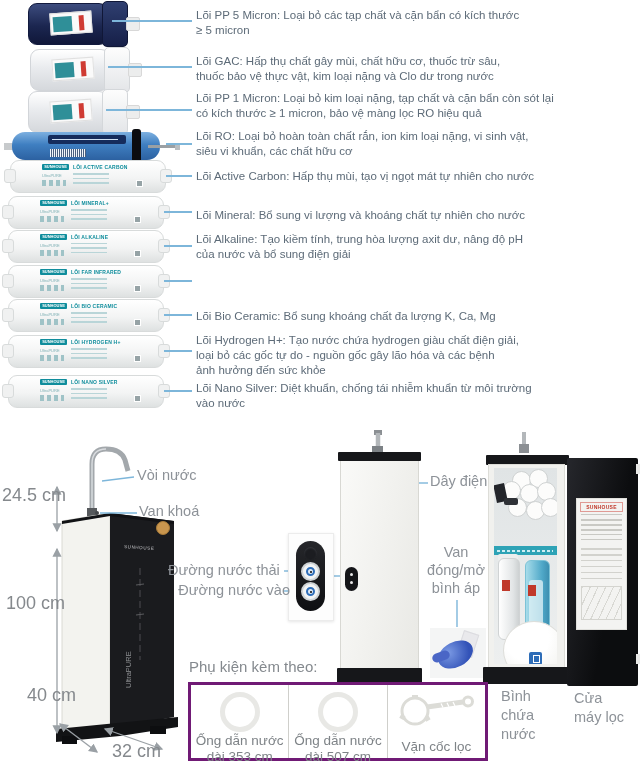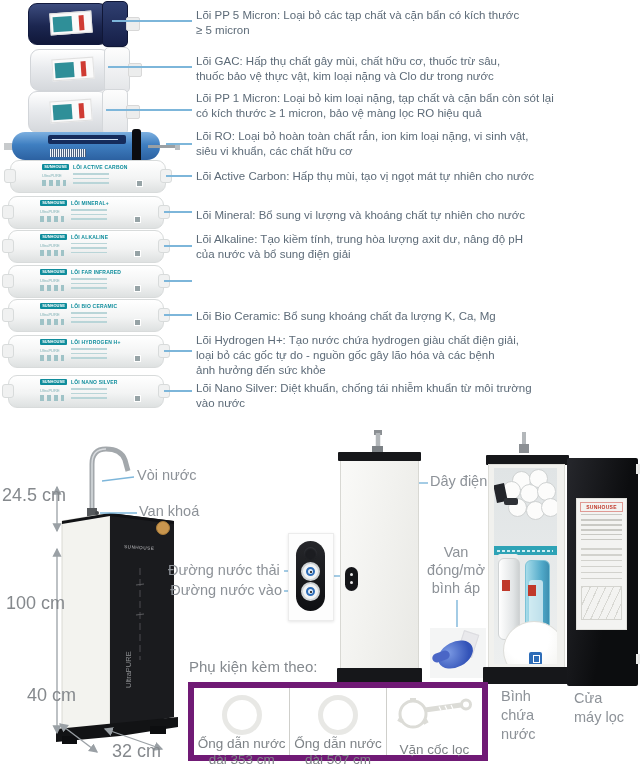--- a/index.html
+++ b/index.html
@@ -112,21 +112,21 @@
   .sticker{position:absolute;left:9px;top:40px;width:51px;height:132px;background:#f3f3f1;
            border:1px solid #e0e0dc;box-sizing:border-box;}
   .st-head{margin:3px 3px 2px;border:1px solid #e09a94;color:#c0392b;font-size:5px;font-weight:bold;
            text-align:center;line-height:8px;letter-spacing:.3px;}
   .st-bars{height:30px;margin:2px 4px 0;background:repeating-linear-gradient(#c9c9c4 0 1.5px,transparent 1.5px 5px);}
   .st-bars2{height:34px;margin:4px 4px 0;background:repeating-linear-gradient(#d2d2cd 0 1.5px,transparent 1.5px 6px);}
   .st-box{height:32px;margin:4px 4px 0;border:1px solid #d4d4cf;
           background:repeating-linear-gradient(115deg,#d8d8d3 0 1px,transparent 1px 7px);}
   
   .acc-title{position:absolute;left:189px;top:658px;font-size:15px;color:#84898e;}
-  .acc-table{position:absolute;left:188px;top:682px;width:300px;height:79px;border:6px solid #701a75;
+  .acc-table{position:absolute;left:188px;top:682px;width:300px;height:79px;border:3px solid #701a75;
              display:flex;box-sizing:border-box;background:#fff;justify-content:space-between;}
   .acc-cell{flex:1;position:relative;text-align:center;}
   .acc-cell + .acc-cell{border-left:1px solid #cfcfcb;}
   .ring{width:30px;height:30px;border:5px solid #e8e8e5;border-radius:50%;margin:7px auto 1px;}
   .acc-label{font-size:13.5px;line-height:16px;color:#7e8387;white-space:pre-line;}
   .acc-cell .wrench{margin-top:8px;}
   .acc-cell .lone{margin-top:6px;}
 </style>
 </head>
 <body>
@@ -413,21 +413,21 @@
       <div class="st-head">SUNHOUSE</div>
       <div class="st-bars"></div>
       <div class="st-bars2"></div>
       <div class="st-box"></div>
     </div>
   </div>
 
   <div class="glabel" style="left:137px;top:467px">Vòi nước</div>
   <div class="glabel" style="left:139px;top:503px">Van khoá</div>
   <div class="glabel" style="left:168px;top:562px;width:114px;">Đường nước thải</div>
-  <div class="glabel" style="left:168px;top:582px;width:114px;text-align:right">Đường nước vào</div>
+  <div class="glabel" style="left:176px;top:582px;width:114px;text-align:right">Đường nước vào</div>
   <div class="glabel" style="left:430px;top:473px">Dây điện</div>
   <div class="glabel" style="left:501px;top:687px;line-height:19px">Bình
 chứa
 nước</div>
   <div class="glabel" style="left:424px;top:543px;width:64px;text-align:center;line-height:18px">Van
 đóng/mở
 bình áp</div>
   <div class="glabel" style="left:574px;top:689px;line-height:19px">Cửa
 máy lọc</div>
 

